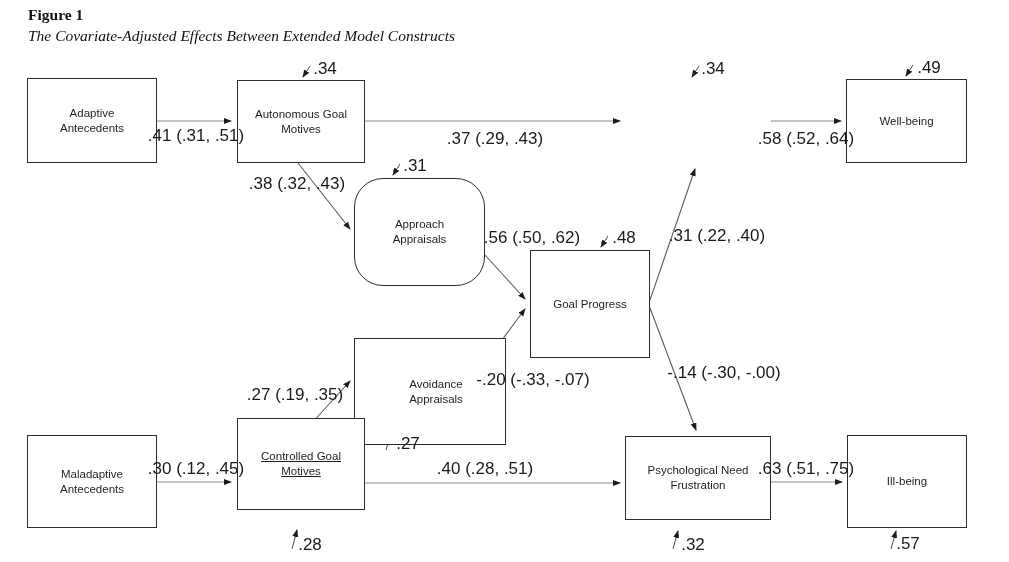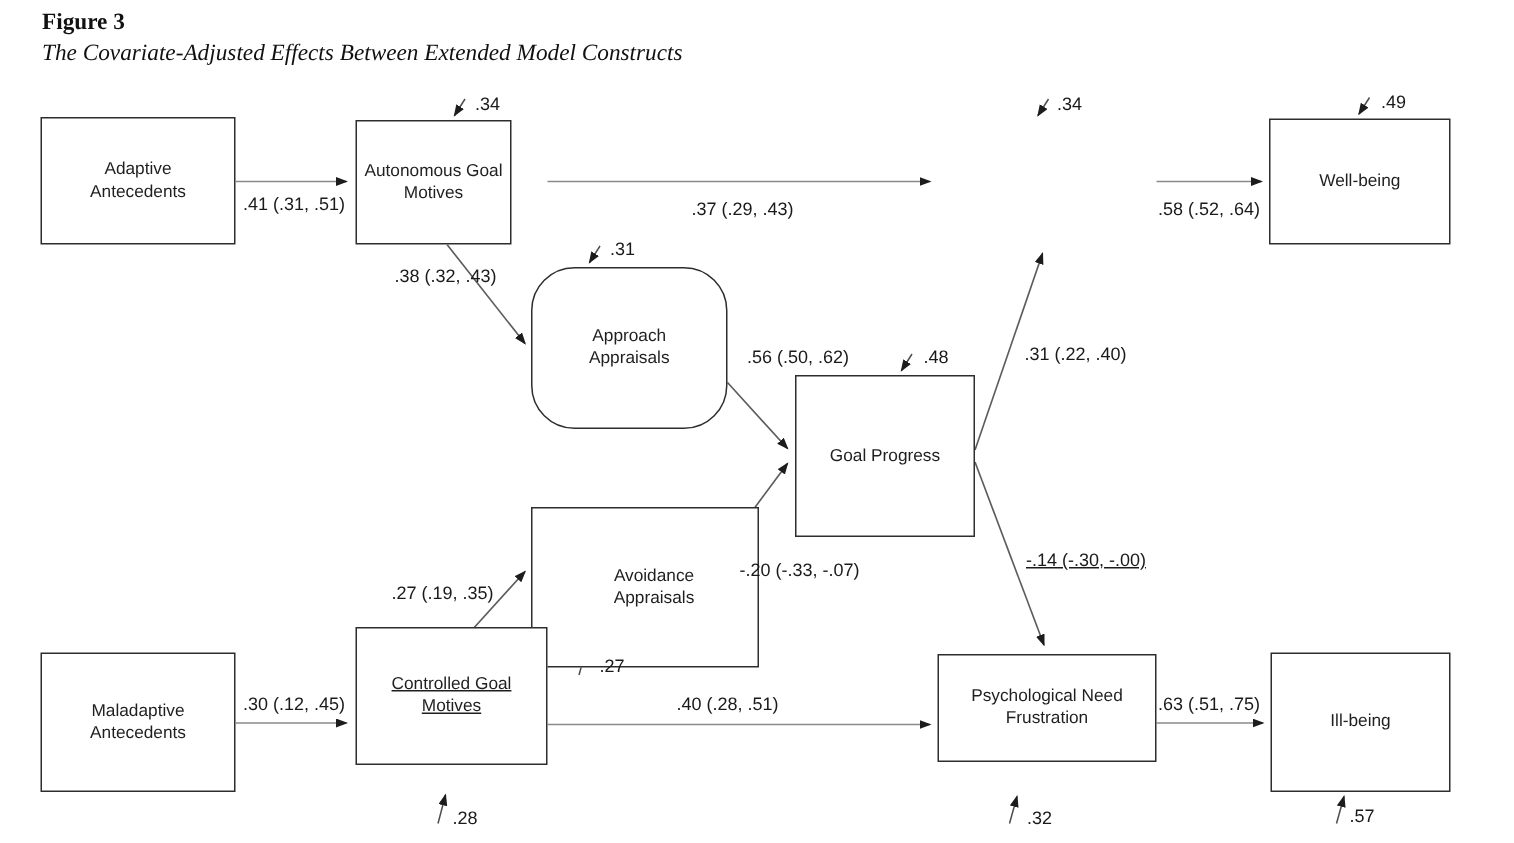--- a/index.html
+++ b/index.html
@@ -53,31 +53,31 @@
     line-height: 1.3;
     color: #1f1f1f;
   }
   .node span {
     display: block;
   }
   .elabel, .rlabel {
     position: absolute;
     transform: translate(-50%, -50%);
     white-space: nowrap;
-    font-size: 12px;
+    font-size: 17px;
     color: #1a1a1a;
     background: transparent;
   }
 </style>
 </head>
 <body>
 
 <div id="canvas">
 
-  <div class="fig-label">Figure 3</div>
+  <div class="fig-label">Figure 1</div>
   <div class="fig-caption">The Covariate-Adjusted Effects Between Extended Model Constructs</div>
 
   <svg class="wires" viewBox="0 0 1009 562" xmlns="http://www.w3.org/2000/svg">
     <defs>
       <marker id="ah" markerWidth="8" markerHeight="7" refX="7" refY="3" orient="auto" markerUnits="userSpaceOnUse">
         <path d="M0,0 L8,3 L0,6 Z" fill="#1c1c1c"></path>
       </marker>
     </defs>
 
     <line x1="157" y1="121" x2="231" y2="121" stroke="#8a8a8a" stroke-width="1.1" marker-end="url(#ah)"></line>
@@ -100,56 +100,56 @@
     <line x1="608" y1="236" x2="601" y2="247" stroke="#4d4d4d" stroke-width="1" marker-end="url(#ah)"></line>
     <line x1="386" y1="450" x2="391" y2="432" stroke="#4d4d4d" stroke-width="1" marker-end="url(#ah)"></line>
     <line x1="292" y1="549" x2="297" y2="530" stroke="#4d4d4d" stroke-width="1" marker-end="url(#ah)"></line>
     <line x1="673" y1="549" x2="678" y2="531" stroke="#4d4d4d" stroke-width="1" marker-end="url(#ah)"></line>
     <line x1="891" y1="549" x2="896" y2="531" stroke="#4d4d4d" stroke-width="1" marker-end="url(#ah)"></line>
   </svg>
 
   <div class="node" style="left:27px; top:78px; width:130px; height:85px;">
     <span style="max-width:100px;">Adaptive Antecedents</span>
   </div>
-  <div class="node" style="left:237px; top:80px; width:104px; height:83px;">
+  <div class="node" style="left:237px; top:80px; width:128px; height:83px;">
     <span style="max-width:112px;">Autonomous Goal Motives</span>
   </div>
   <div class="node" style="left:354px; top:178px; width:131px; height:108px;border-radius:29px;">
     <span style="max-width:80px;">Approach Appraisals</span>
   </div>
   <div class="node" style="left:530px; top:250px; width:120px; height:108px;">
     <span>Goal Progress</span>
   </div>
   <div class="node" style="left:846px; top:79px; width:121px; height:84px;">
     <span>Well-being</span>
   </div>
   <div class="node" style="left:354px; top:338px; width:152px; height:107px;padding-left:12px;">
     <span style="max-width:80px;">Avoidance Appraisals</span>
   </div>
   <div class="node" style="left:27px; top:435px; width:130px; height:93px;">
     <span style="max-width:100px;">Maladaptive Antecedents</span>
   </div>
   <div class="node" style="left:237px; top:418px; width:128px; height:92px;text-decoration:underline;">
     <span style="max-width:112px;">Controlled Goal Motives</span>
   </div>
-  <div class="node" style="left:625px; top:436px; width:146px; height:72px;">
+  <div class="node" style="left:625px; top:436px; width:146px; height:84px;">
     <span style="max-width:120px;">Psychological Need Frustration</span>
   </div>
   <div class="node" style="left:847px; top:435px; width:120px; height:93px;">
     <span>Ill-being</span>
   </div>
 
   <div class="elabel" style="left:196px; top:136px;">.41 (.31, .51)</div>
   <div class="elabel" style="left:495px; top:139px;">.37 (.29, .43)</div>
   <div class="elabel" style="left:806px; top:139px;">.58 (.52, .64)</div>
   <div class="elabel" style="left:297px; top:184px;">.38 (.32, .43)</div>
   <div class="elabel" style="left:532px; top:238px;">.56 (.50, .62)</div>
   <div class="elabel" style="left:717px; top:236px;">.31 (.22, .40)</div>
   <div class="elabel" style="left:533px; top:380px;">-.20 (-.33, -.07)</div>
-  <div class="elabel" style="left:724px; top:373px;text-decoration:underline;">-.14 (-.30, -.00)</div>
+  <div class="elabel" style="left:724px; top:373px;">-.14 (-.30, -.00)</div>
   <div class="elabel" style="left:196px; top:469px;">.30 (.12, .45)</div>
   <div class="elabel" style="left:295px; top:395px;">.27 (.19, .35)</div>
   <div class="elabel" style="left:485px; top:469px;">.40 (.28, .51)</div>
   <div class="elabel" style="left:806px; top:469px;">.63 (.51, .75)</div>
 
   <div class="rlabel" style="left:325px; top:69px;">.34</div>
   <div class="rlabel" style="left:713px; top:69px;">.34</div>
   <div class="rlabel" style="left:929px; top:68px;">.49</div>
   <div class="rlabel" style="left:415px; top:166px;">.31</div>
   <div class="rlabel" style="left:624px; top:238px;">.48</div>

